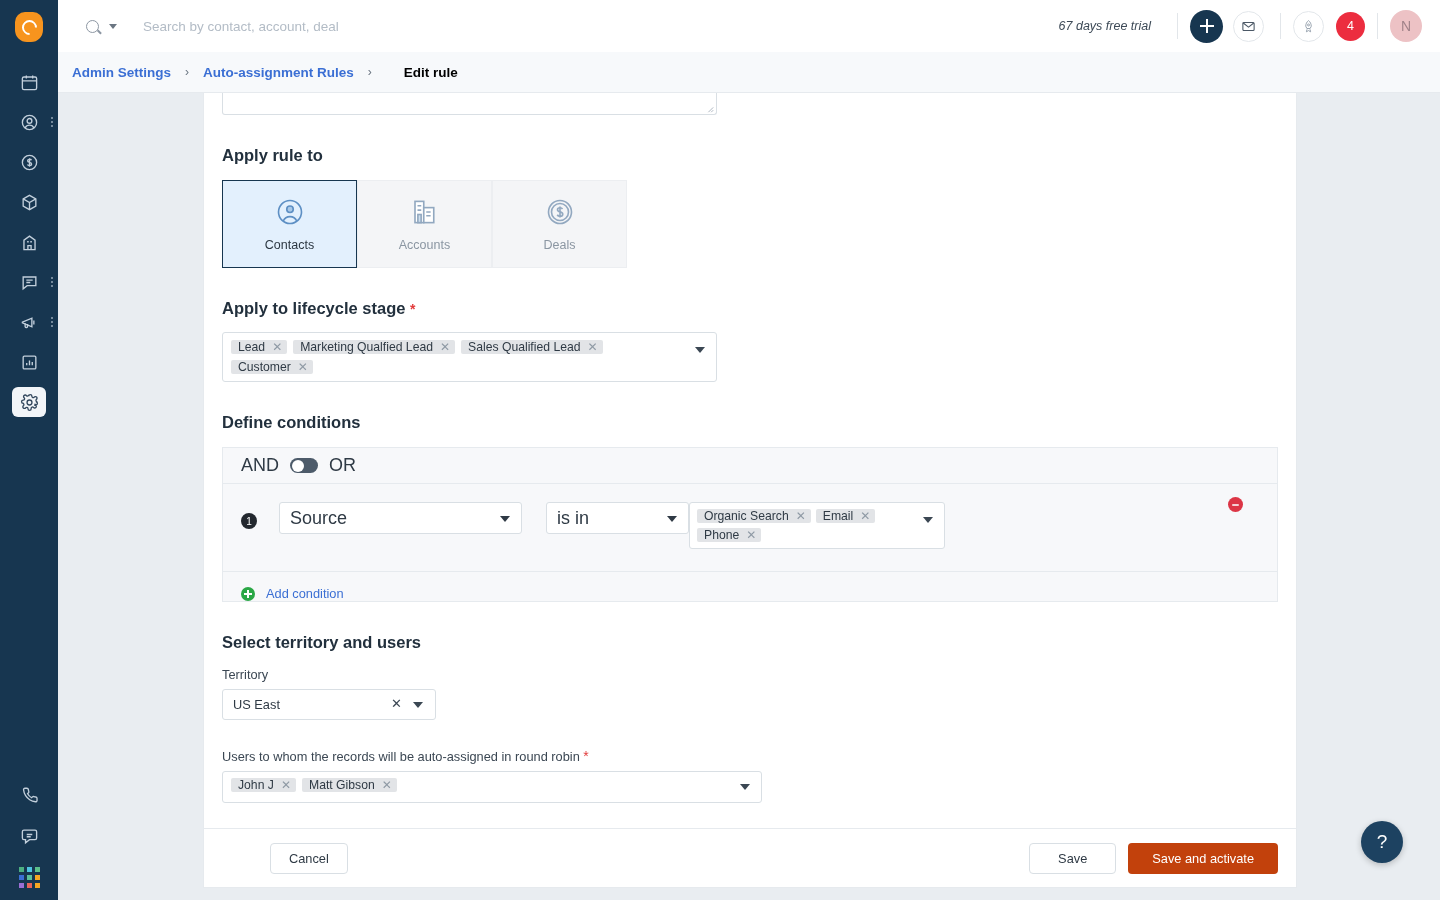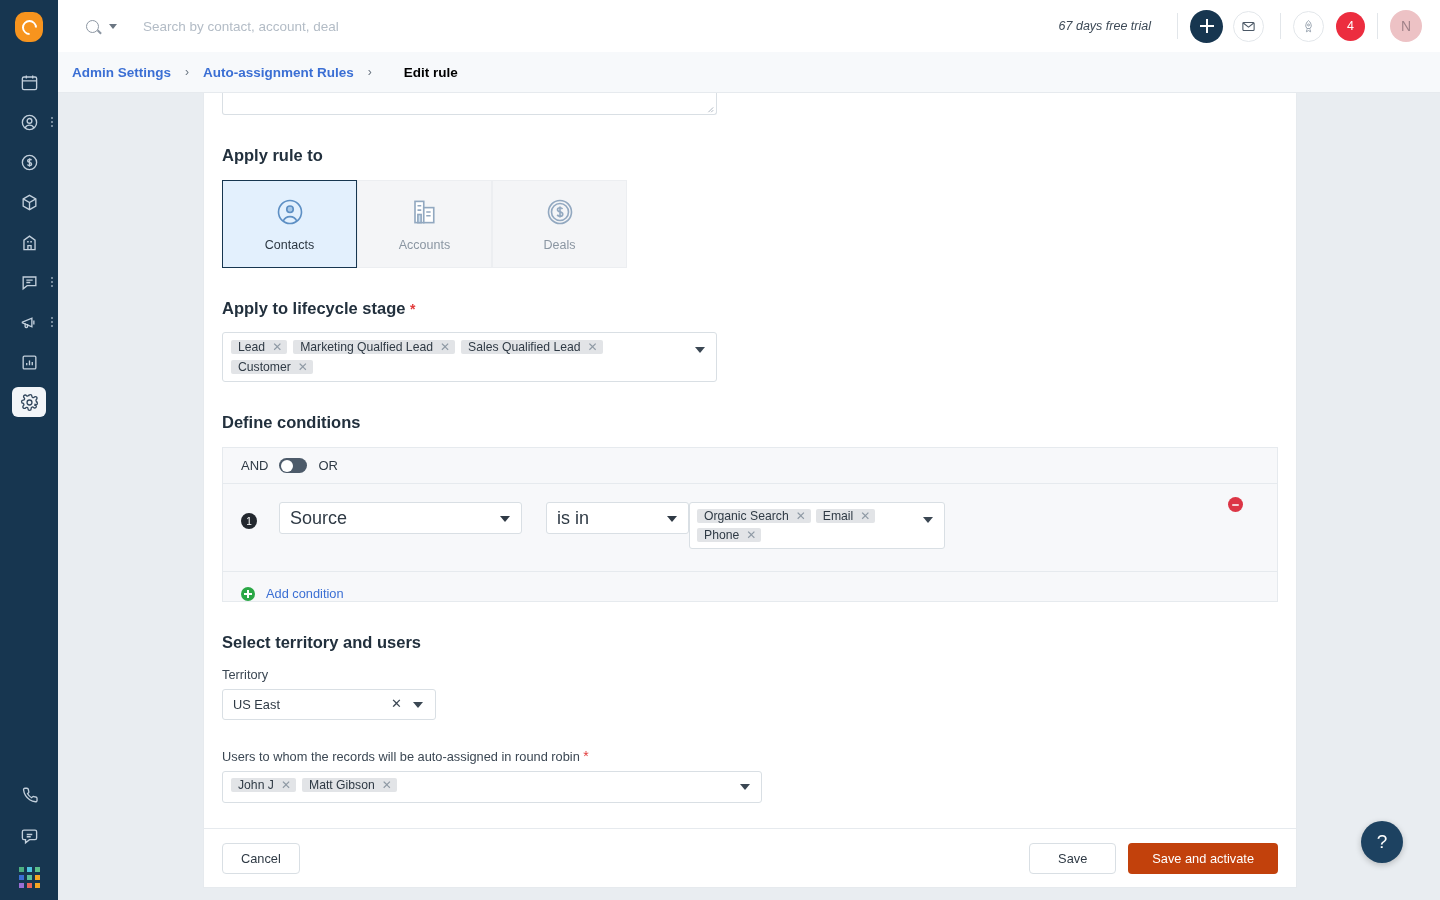--- a/index.html
+++ b/index.html
@@ -158,21 +158,21 @@
   .caret-dd {
     position:absolute; right:11px; top:14px;
     width:0;height:0;border-left:5px solid transparent;border-right:5px solid transparent;
     border-top:6px solid #3b4753;
   }
 
   
   .cond-wrap { border:1px solid #e6eaee; background:#f7f8fa; width:1056px; }
   .cond-head { height:36px; display:flex; align-items:center; padding-left:18px;
                border-bottom:1px solid #e6eaee; }
-  .tgl-lbl { font-size:13px; color:#2f3a45; }
+  .tgl-lbl { font-size:18px; color:#2f3a45; }
   .toggle {
     width:28px; height:15px; border-radius:8px; background:#4d5b6a;
     margin:0 11px; position:relative;
   }
   .toggle .knob { position:absolute; left:1.5px; top:1.5px; width:12px; height:12px;
                   border-radius:50%; background:#fff; }
   .cond-row { display:flex; align-items:flex-start; padding:18px 18px 22px 18px;
               border-bottom:1px solid #e6eaee; position:relative; }
   .numbadge {
     width:16px;height:16px;border-radius:50%;background:#23282e;color:#fff;
@@ -223,21 +223,21 @@
   .foot {
     position:absolute; left:0; bottom:0; width:1092px; height:59px;
     border-top:1px solid #e6eaee; display:flex; align-items:center;
     padding:0 18px; background:#fff;
   }
   .btn {
     height:31px; border-radius:4px; font-size:12.8px;
     display:inline-flex; align-items:center; justify-content:center;
     font-family:"Liberation Sans", sans-serif;
   }
-  .btn-ghost { border:1px solid #d9dfe4; background:#fff; color:#2f3a45; padding:0 18px; }
+  .btn-ghost { border:1px solid #d9dfe4; background:#fff; color:#2f3a45; padding:0 18px;margin-left:48px; }
   .btn-primary { background:#c2410c; color:#fff; border:none; padding:0 24px; }
   .spacer { flex:1; }
 
   
   .fab {
     position:absolute; right:37px; bottom:37px; width:42px; height:42px;
     border-radius:50%; background:#1d4261; color:#fff;
     display:flex; align-items:center; justify-content:center; font-size:19px;
     box-shadow:0 2px 6px rgba(0,0,0,.22);
   }

